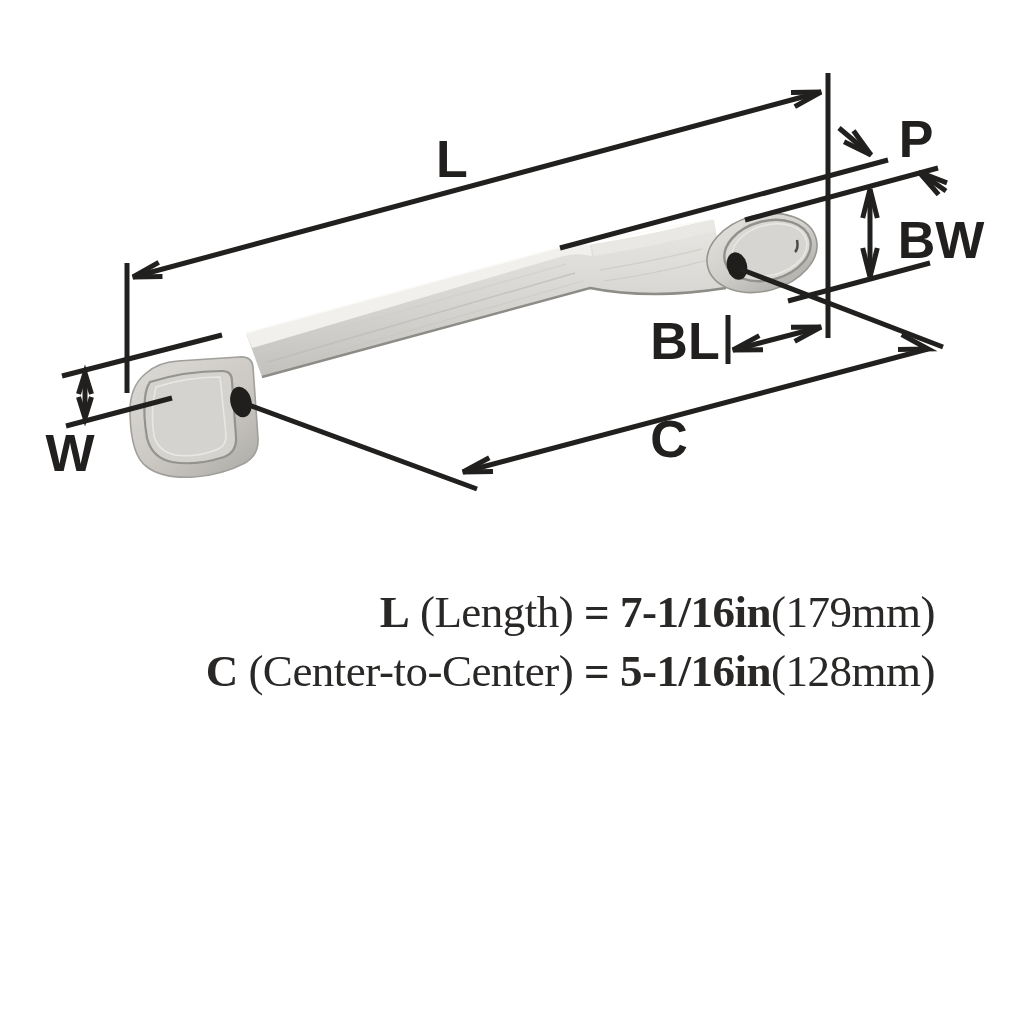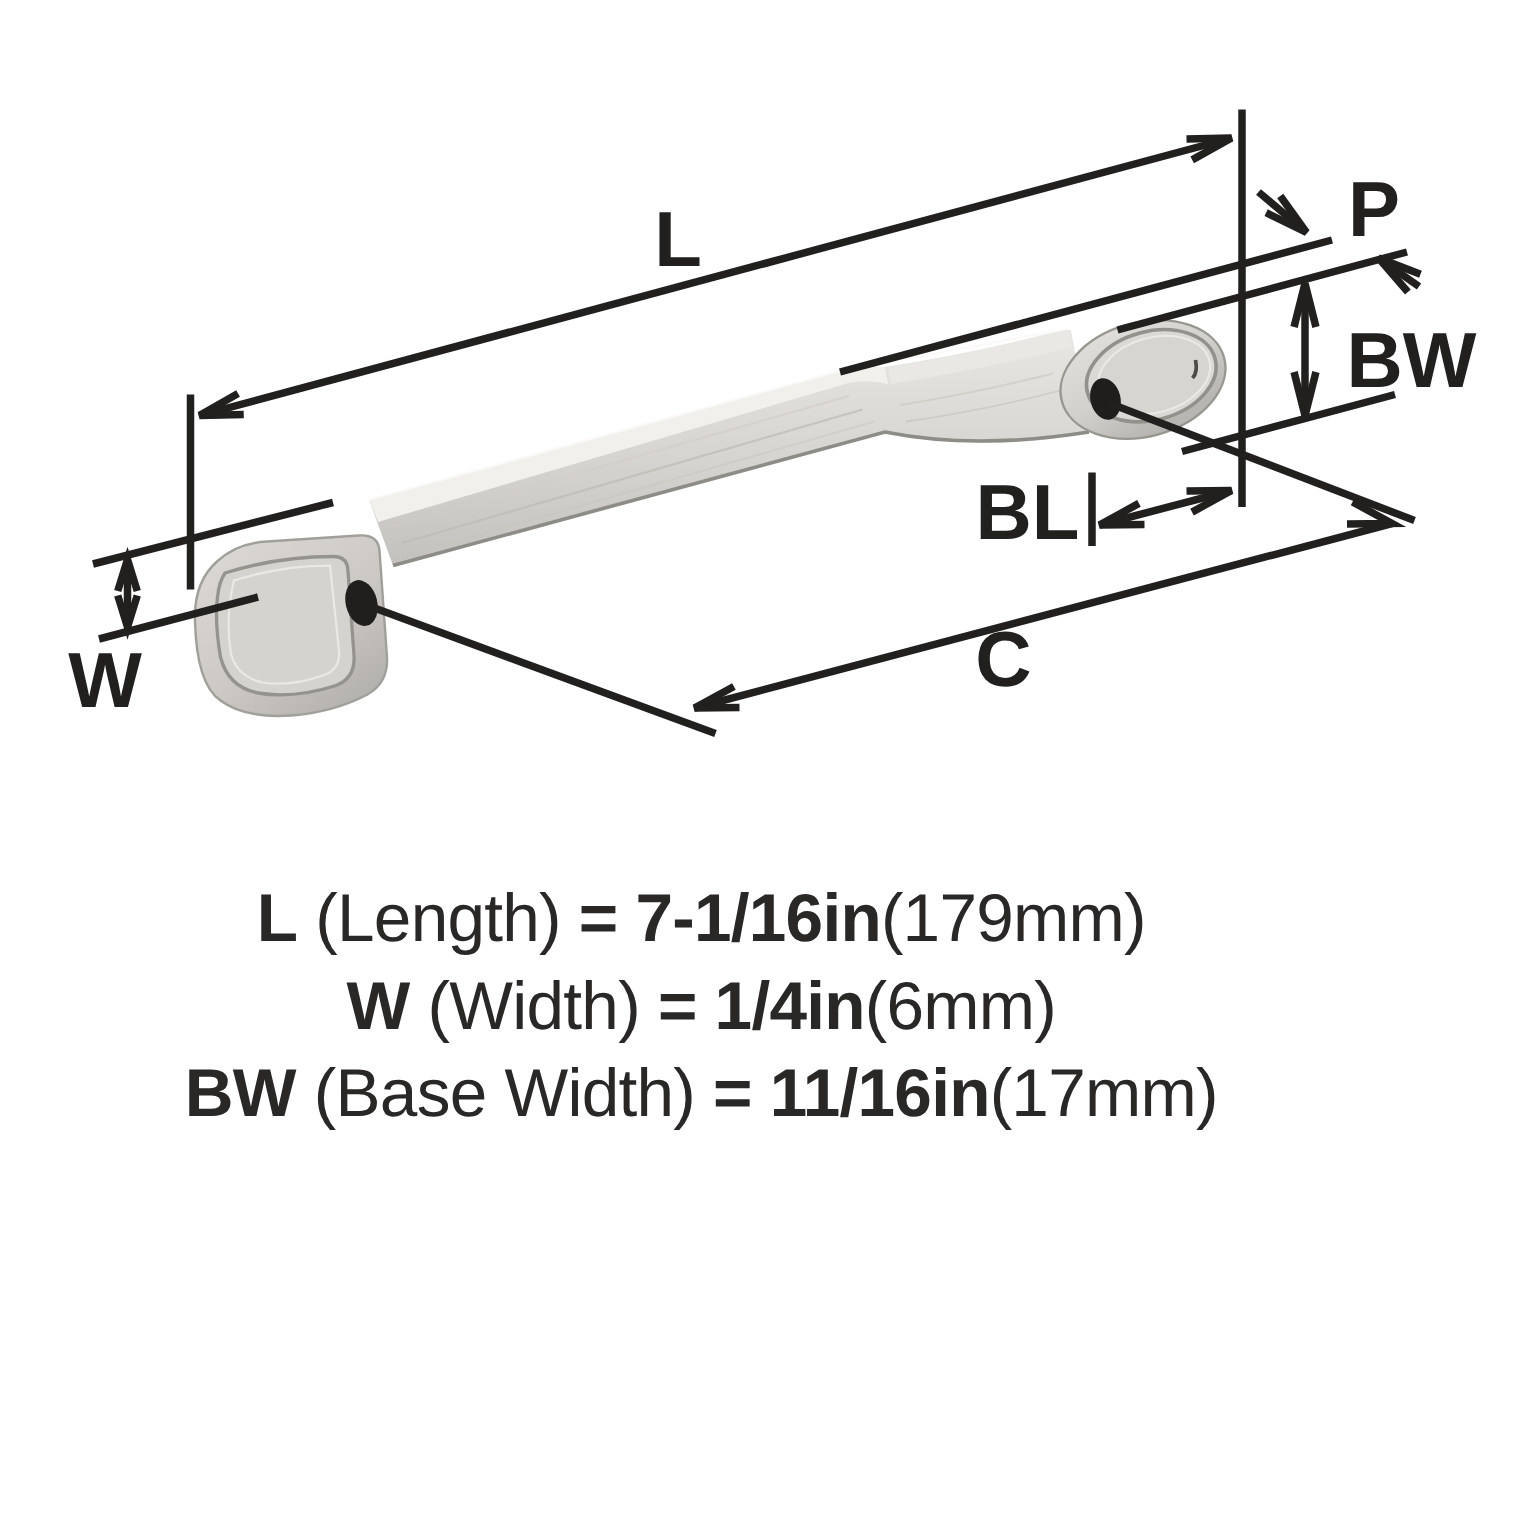--- a/index.html
+++ b/index.html
@@ -1,19 +1,19 @@
 <!DOCTYPE html>
 <html><head>
 <meta charset="utf-8">
 <style>
   html,body{margin:0;padding:0;background:#ffffff;width:1024px;height:1024px;overflow:hidden;}
   body{font-family:"Liberation Sans", sans-serif;color:#2a2826;}
   .stage{position:relative;width:1024px;height:1024px;background:#ffffff;}
   .diagram{position:absolute;left:0;top:0;}
-  .specs{position:absolute;left:0;top:583px;width:935px;text-align:center;}
+  .specs{position:absolute;left:0;top:583px;width:935px;text-align:right;font-family:Liberation Serif, serif;}
   .spec-row{font-size:45px;line-height:58.6px;letter-spacing:-0.5px;white-space:nowrap;}
   .spec-row .b{font-weight:700;}
   .spec-row .r{font-weight:400;}
   svg text{font-family:"Liberation Sans", sans-serif;font-weight:700;fill:#21201e;}
 </style>
 </head>
 <body>
 
 <div class="stage">
 
@@ -122,17 +122,16 @@
     <text x="452" y="177" font-size="52" text-anchor="middle">L</text>
     <text x="916" y="157" font-size="52" text-anchor="middle">P</text>
     <text x="941" y="258" font-size="52" text-anchor="middle">BW</text>
     <text x="685" y="359" font-size="52" text-anchor="middle">BL</text>
     <text x="669" y="457" font-size="52" text-anchor="middle">C</text>
     <text x="70" y="471" font-size="52" text-anchor="middle">W</text>
   </svg>
 
   <div class="specs">
     <div class="spec-row"><span class="b">L</span> <span class="r">(Length)</span> <span class="b">=</span> <span class="b">7-1/16in</span><span class="r">(179mm)</span></div>
-    <div class="spec-row"><span class="b">W</span> <span class="r">(Width)</span> <span class="b">=</span> <span class="b">1/4in</span><span class="r">(6mm)</span></div>
-    <div class="spec-row"><span class="b">BW</span> <span class="r">(Base Width)</span> <span class="b">=</span> <span class="b">11/16in</span><span class="r">(17mm)</span></div>
+    <div class="spec-row"><span class="b">C</span> <span class="r">(Center-to-Center)</span> <span class="b">=</span> <span class="b">5-1/16in</span><span class="r">(128mm)</span></div>
   </div>
 
 </div>
 
 </body></html>

